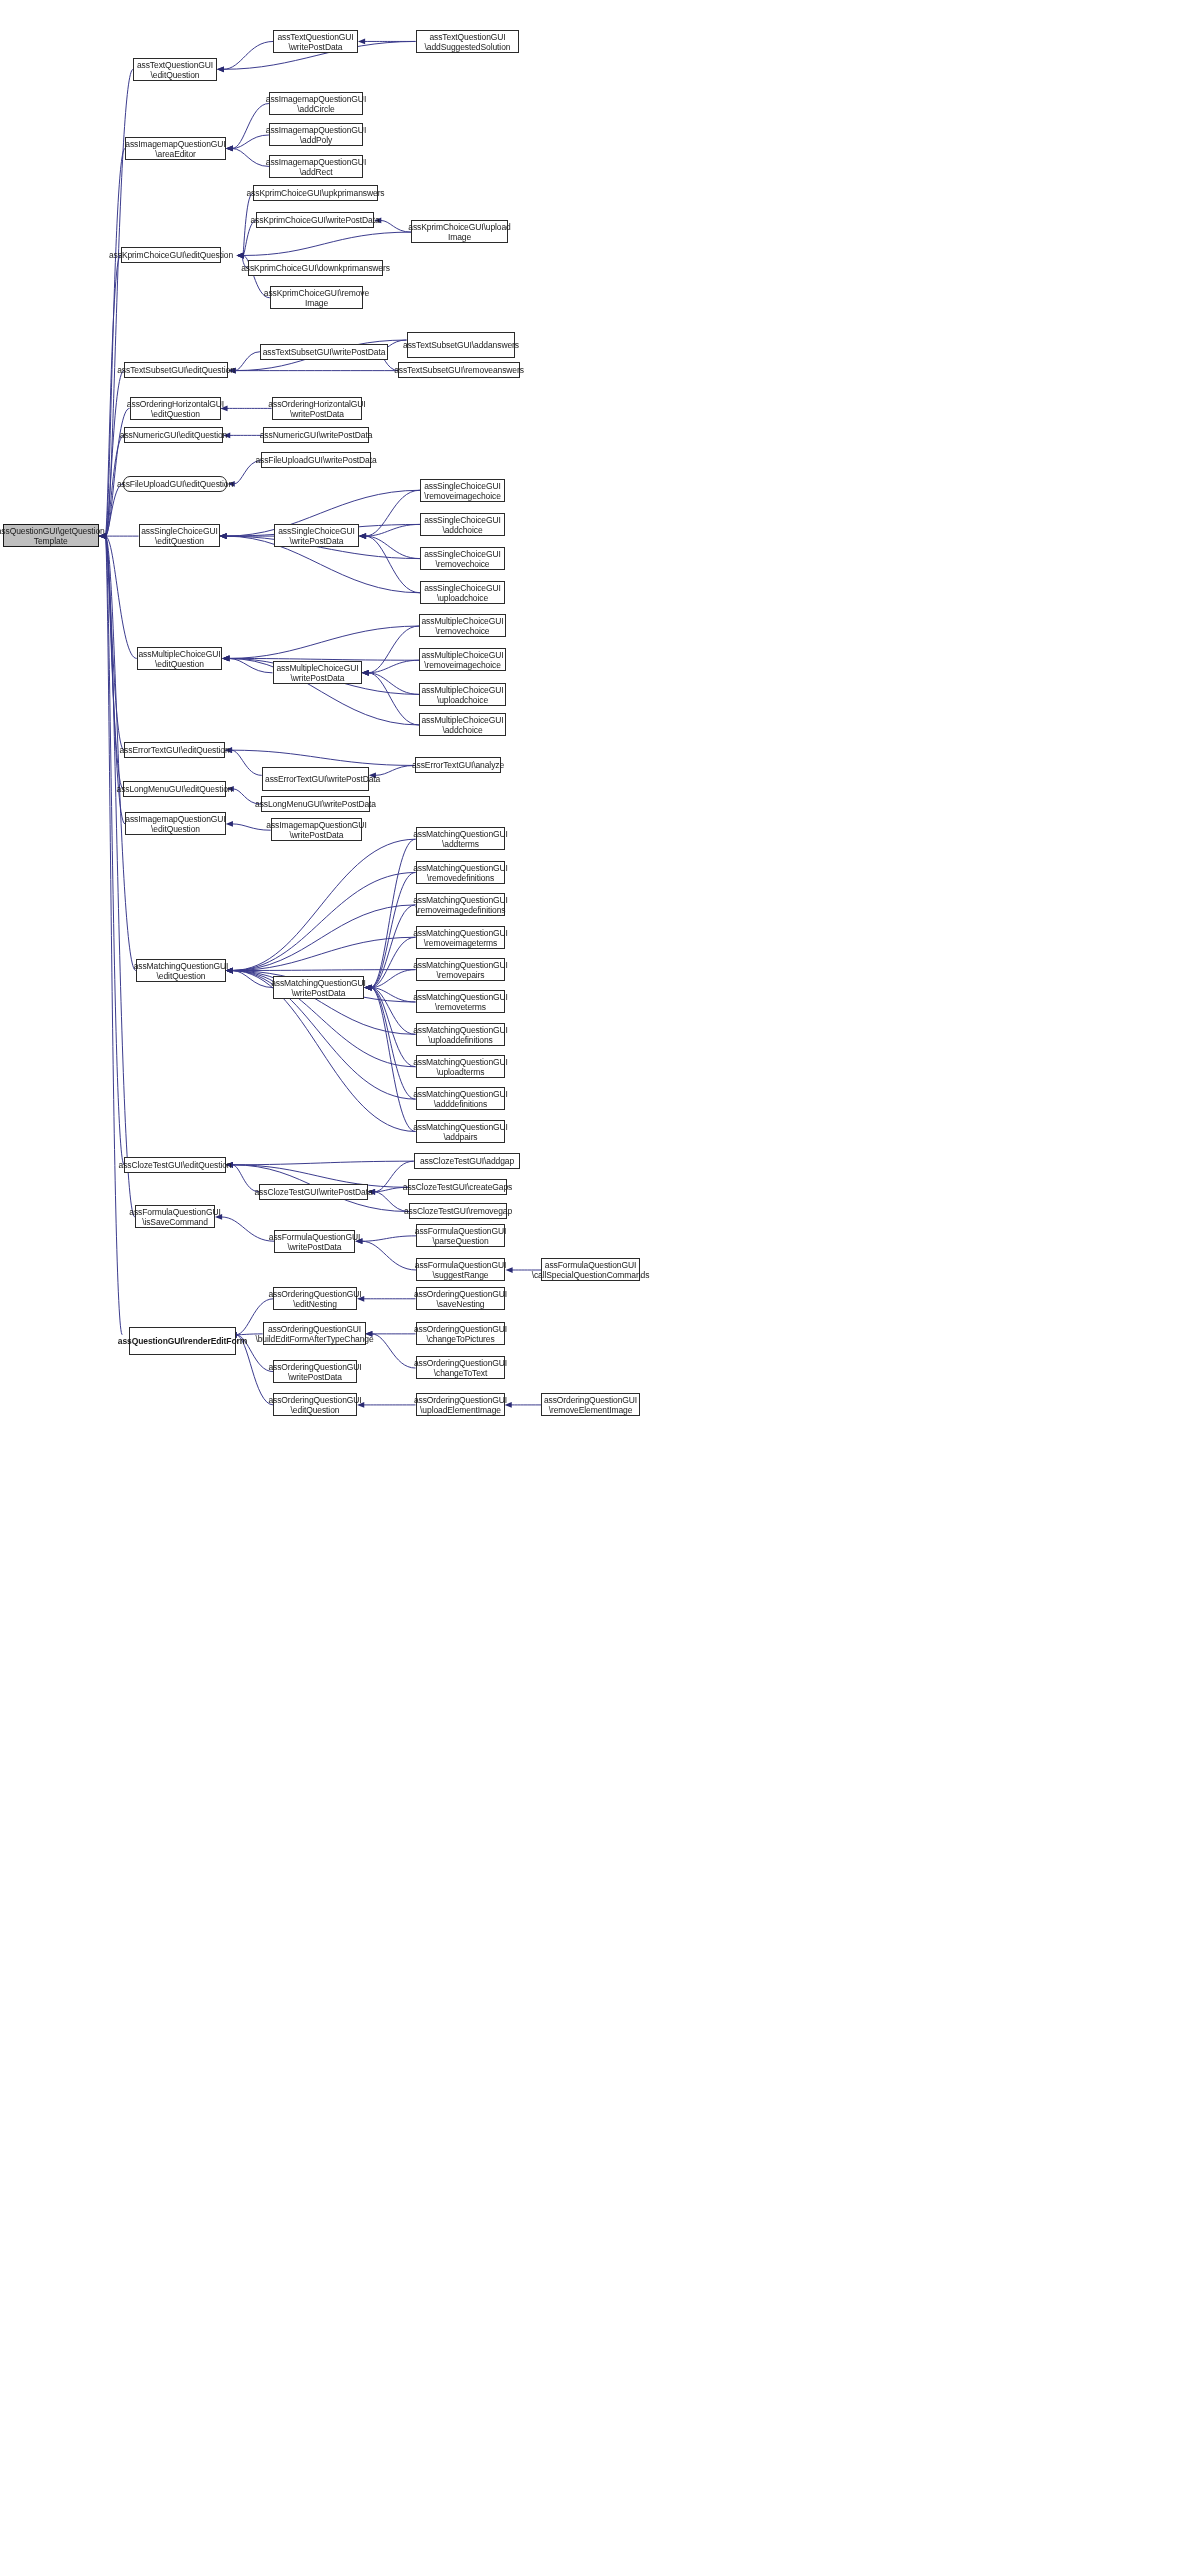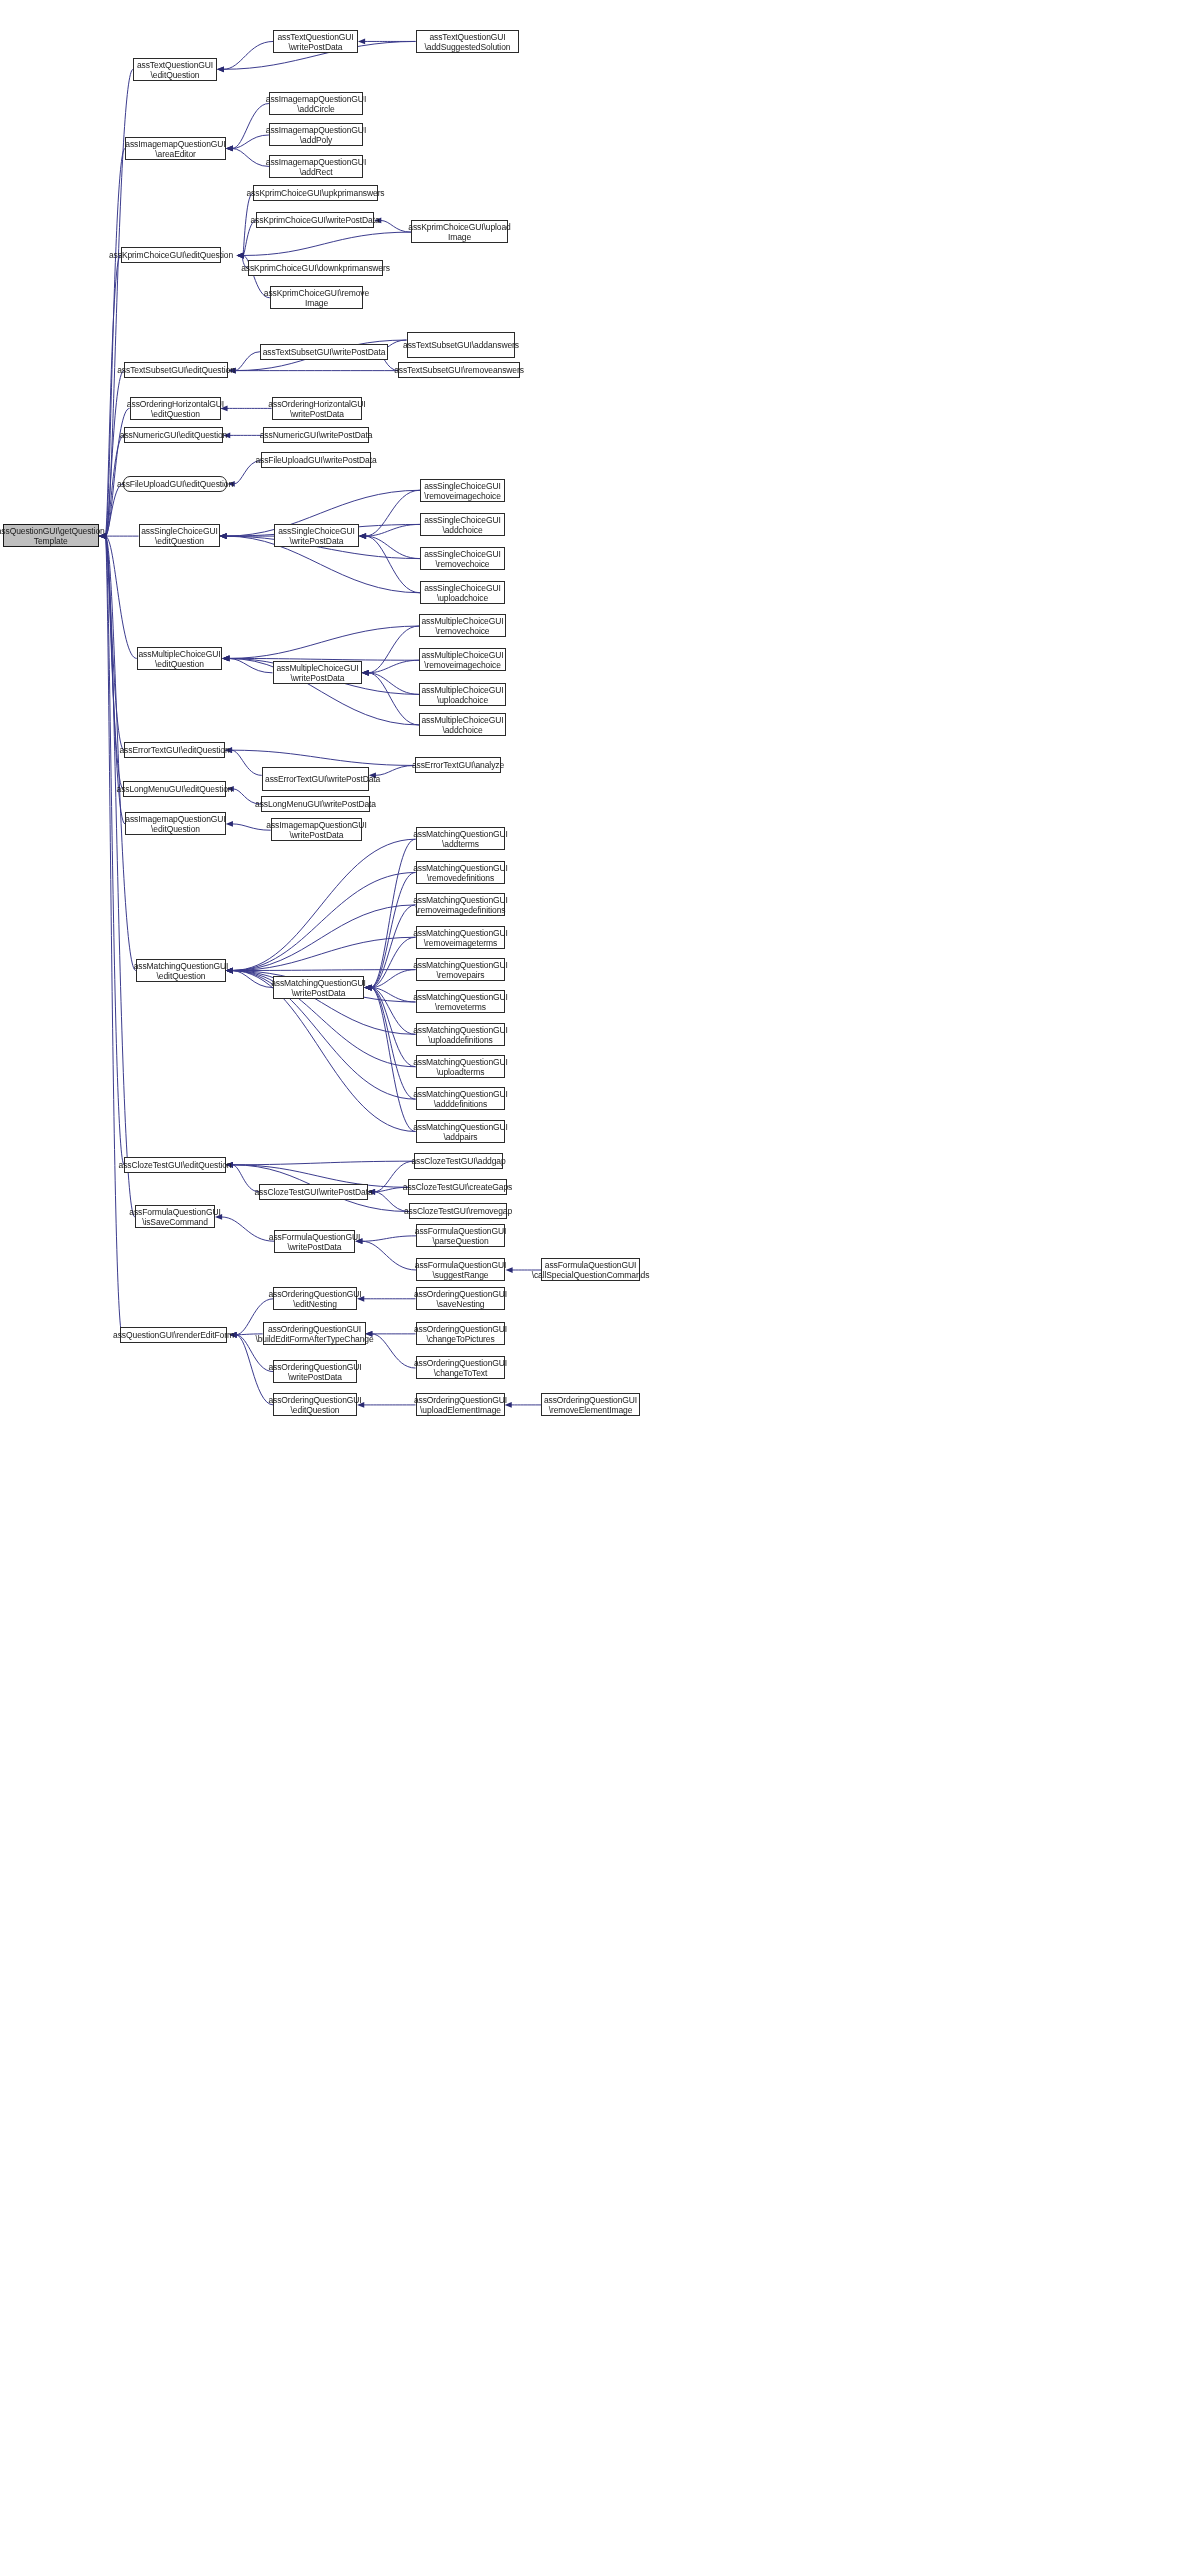--- a/index.html
+++ b/index.html
@@ -310,38 +310,38 @@
       <div class="node" style="left: 416px; top: 1023px; width: 89px; height: 23.4px;">assMatchingQuestionGUI
 \uploaddefinitions</div>
       <div class="node" style="left: 416px; top: 1055px; width: 89px; height: 23.4px;">assMatchingQuestionGUI
 \uploadterms</div>
       <div class="node" style="left: 416px; top: 1087px; width: 89px; height: 23.4px;">assMatchingQuestionGUI
 \adddefinitions</div>
       <div class="node" style="left: 416px; top: 1120px; width: 89px; height: 23.4px;">assMatchingQuestionGUI
 \addpairs</div>
       <div class="node" style="left: 124px; top: 1157px; width: 102px; height: 16px;">assClozeTestGUI\editQuestion</div>
       <div class="node" style="left: 259px; top: 1184px; width: 109px; height: 16px;">assClozeTestGUI\writePostData</div>
-      <div class="node" style="left: 414px; top: 1153px; width: 89px; height: 16px;">assClozeTestGUI\addgap</div>
+      <div class="node" style="left: 414px; top: 1153px; width: 106px; height: 16px;">assClozeTestGUI\addgap</div>
       <div class="node" style="left: 408px; top: 1179px; width: 99px; height: 16px;">assClozeTestGUI\createGaps</div>
       <div class="node" style="left: 409px; top: 1203px; width: 98px; height: 16px;">assClozeTestGUI\removegap</div>
       <div class="node" style="left: 135px; top: 1205px; width: 80px; height: 23.4px;">assFormulaQuestionGUI
 \isSaveCommand</div>
       <div class="node" style="left: 274px; top: 1230px; width: 81px; height: 23.4px;">assFormulaQuestionGUI
 \writePostData</div>
       <div class="node" style="left: 416px; top: 1224px; width: 89px; height: 23.4px;">assFormulaQuestionGUI
 \parseQuestion</div>
       <div class="node" style="left: 416px; top: 1258px; width: 89px; height: 23.4px;">assFormulaQuestionGUI
 \suggestRange</div>
       <div class="node" style="left: 541px; top: 1258px; width: 99px; height: 23.4px;">assFormulaQuestionGUI
 \callSpecialQuestionCommands</div>
       <div class="node" style="left: 273px; top: 1287px; width: 84px; height: 23.4px;">assOrderingQuestionGUI
 \editNesting</div>
       <div class="node" style="left: 416px; top: 1287px; width: 89px; height: 23.4px;">assOrderingQuestionGUI
 \saveNesting</div>
-      <div class="node" style="left: 120px; top: 1327px; width: 107px; height: 16px;">assQuestionGUI\renderEditForm</div>
+      <div class="node" style="left: 129px; top: 1327px; width: 107px; height: 28px; font-weight: bold;">assQuestionGUI\renderEditForm</div>
       <div class="node" style="left: 263px; top: 1322px; width: 103px; height: 23.4px;">assOrderingQuestionGUI
 \buildEditFormAfterTypeChange</div>
       <div class="node" style="left: 416px; top: 1322px; width: 89px; height: 23.4px;">assOrderingQuestionGUI
 \changeToPictures</div>
       <div class="node" style="left: 273px; top: 1360px; width: 84px; height: 23.4px;">assOrderingQuestionGUI
 \writePostData</div>
       <div class="node" style="left: 416px; top: 1356px; width: 89px; height: 23.4px;">assOrderingQuestionGUI
 \changeToText</div>
       <div class="node" style="left: 273px; top: 1393px; width: 84px; height: 23.4px;">assOrderingQuestionGUI
 \editQuestion</div>

